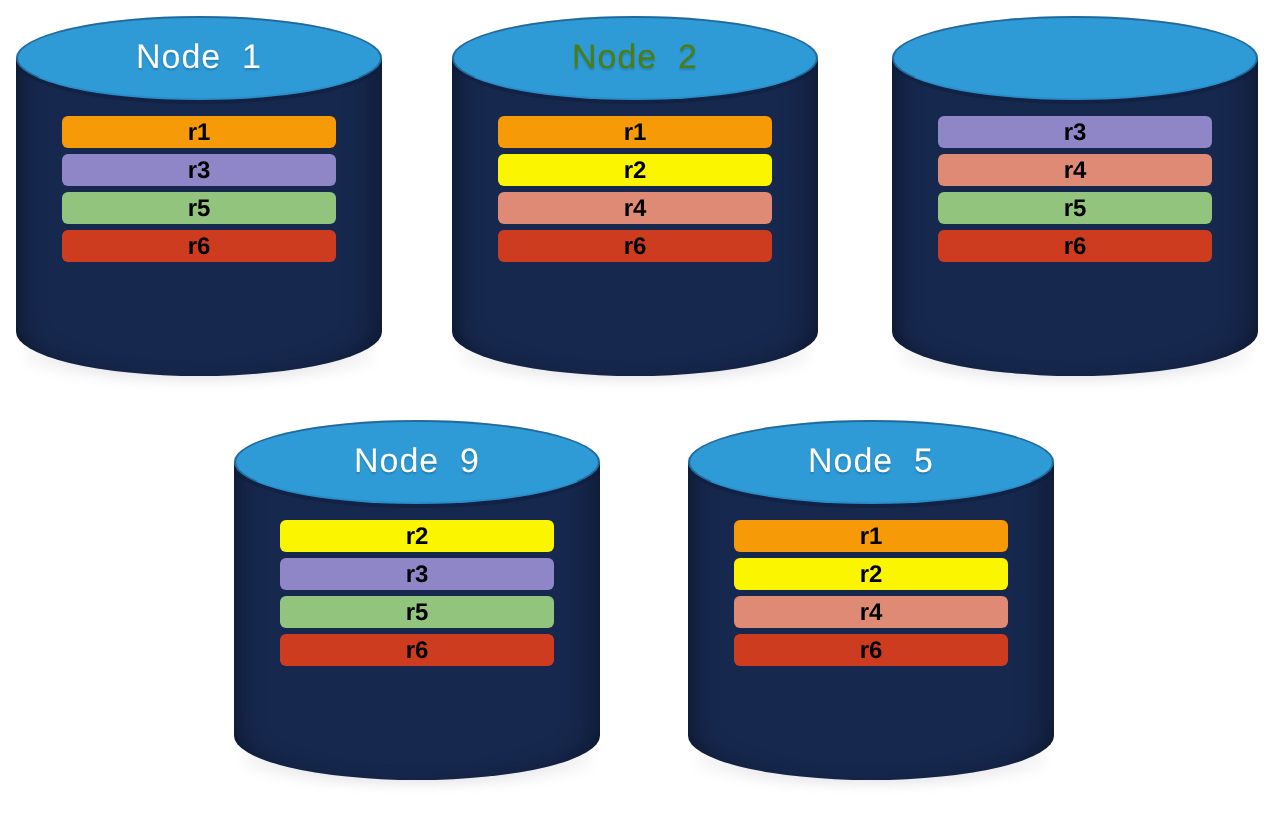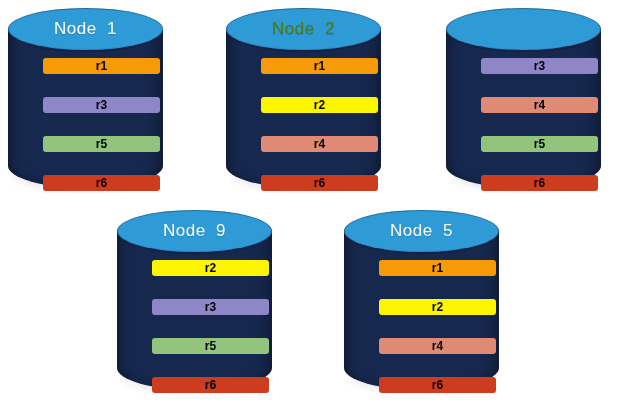--- a/index.html
+++ b/index.html
@@ -17,20 +17,21 @@
 
   #canvas {
     position: relative;
     width: 636px;
     height: 408px;
   }
 
   
   .node {
     position: absolute;
+    padding-left: 28px;
   }
 
   .cyl-shadow {
     position: absolute;
     left: 4px;
     bottom: -4px;
     width: calc(100% - 8px);
     height: 26px;
     background: radial-gradient(ellipse at 50% 40%,
                 rgba(90,90,110,0.30) 0%,
@@ -95,22 +96,21 @@
   
   .replica-list {
     position: absolute;
     left: 0;
     top: 50px;
     width: 100%;
     z-index: 4;
     display: flex;
     flex-direction: column;
     align-items: center;
-    gap: 23px;
-    margin-left: 16px;
+    gap: 3px;
   }
 
   .replica {
     width: 75%;
     height: 16px;
     border-radius: 3px;
     display: flex;
     align-items: center;
     justify-content: center;
     font-size: 12px;

